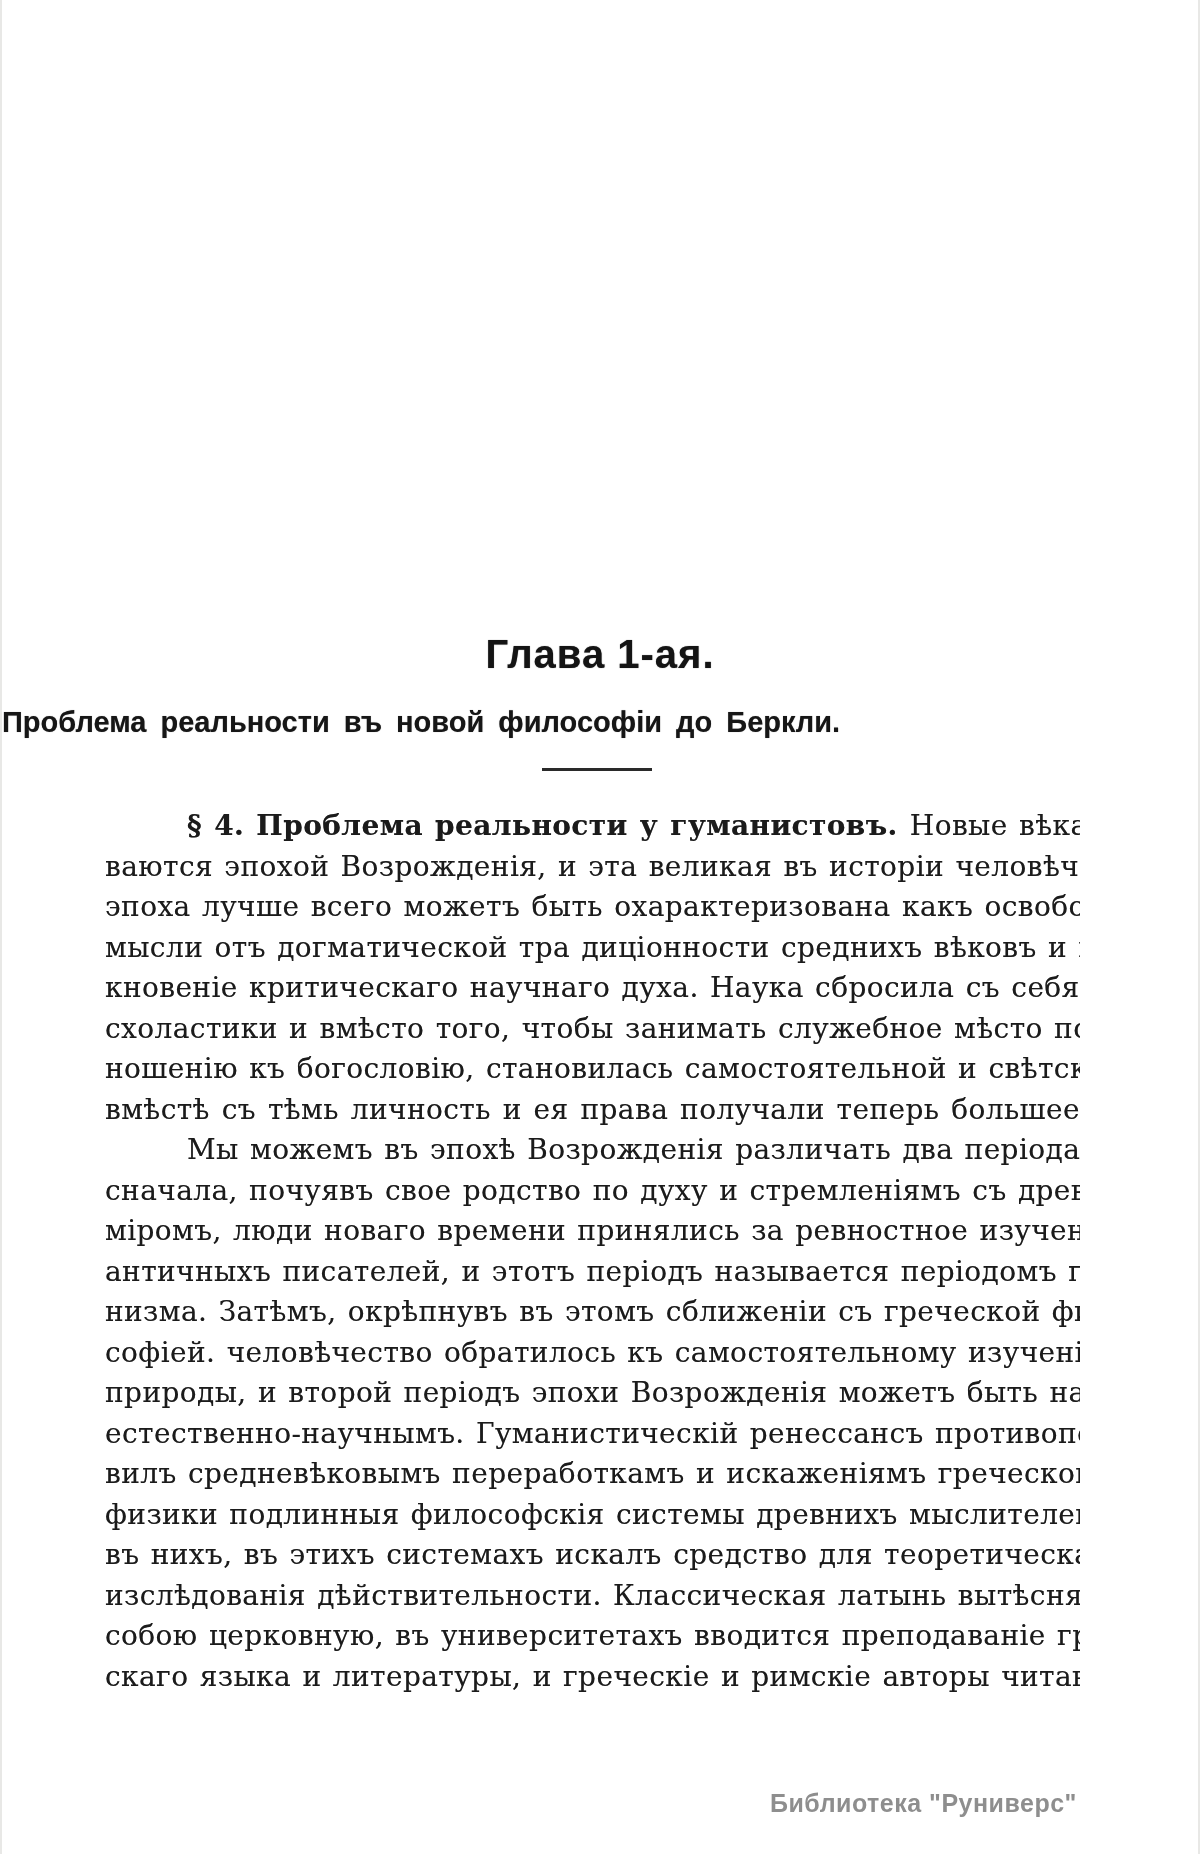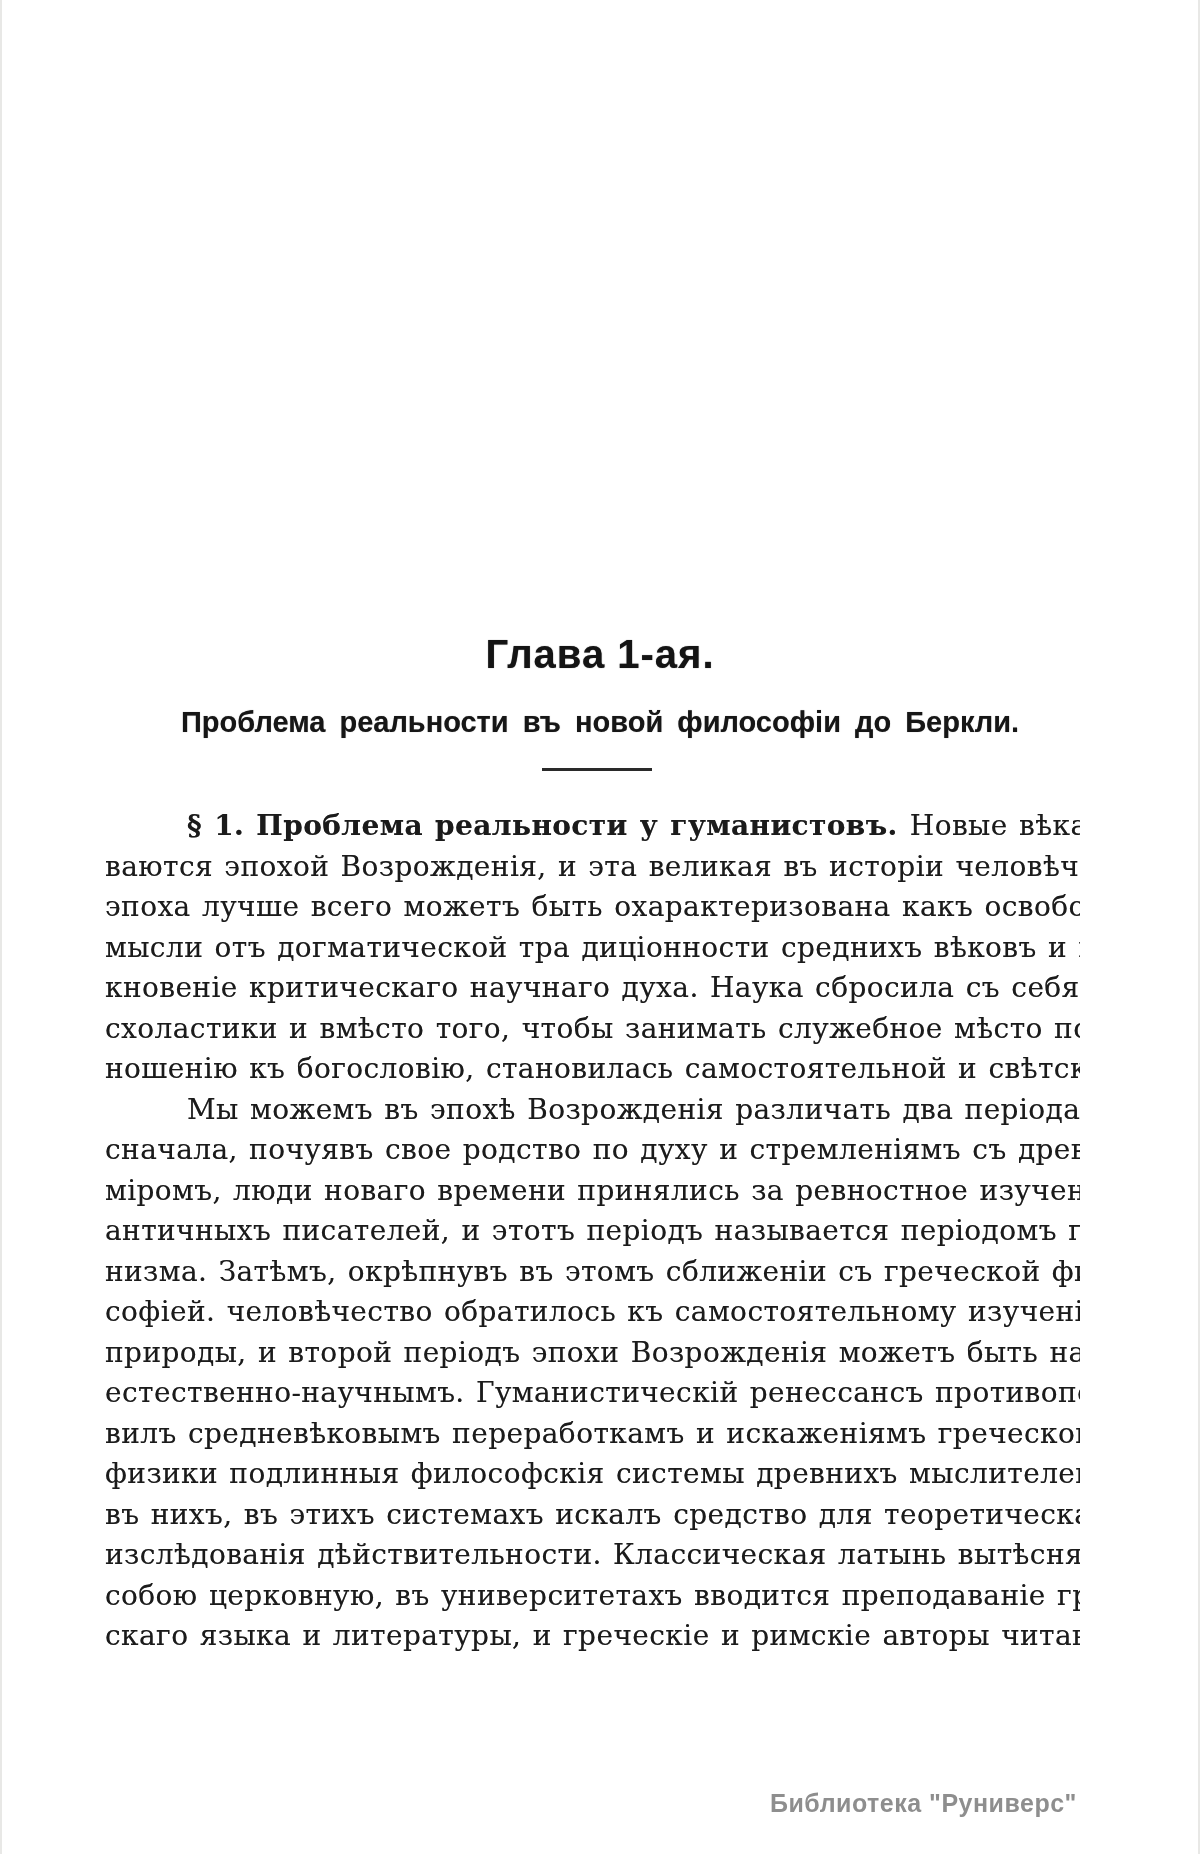--- a/index.html
+++ b/index.html
@@ -27,21 +27,20 @@
     letter-spacing: 1px;
     color: #141414;
     text-shadow: 0 0 1px rgba(0,0,0,0.55);
   }
 
   .chapter-subtitle {
     position: absolute;
     top: 706px;
     left: 0;
     width: 100%;
-    text-align: center;
     font-family: "Liberation Sans", sans-serif;
     font-weight: 700;
     font-size: 29px;
     word-spacing: 6px;
     color: #161616;
     text-shadow: 0 0 0.8px rgba(0,0,0,0.5);
   }
 
   .divider-rule {
     position: absolute;
@@ -93,27 +92,28 @@
 
 <div class="page">
 
   <div class="chapter-heading">Глава 1-ая.</div>
 
   <div class="chapter-subtitle">Проблема реальности въ новой философіи до Беркли.</div>
 
   <div class="divider-rule"></div>
 
   <div class="body-text">
-      <div class="line indent"><span class="lead">§ 1. Проблема реальности у гуманистовъ. </span>Новые вѣка откры-</div>
+      <div class="line indent"><span class="lead">§ 4. Проблема реальности у гуманистовъ. </span>Новые вѣка откры-</div>
       <div class="line">ваются эпохой Возрожденія, и эта великая въ исторіи человѣчества</div>
       <div class="line">эпоха лучше всего можетъ быть охарактеризована какъ освобожденіе</div>
       <div class="line">мысли отъ догматической тра диціонности среднихъ вѣковъ и возни-</div>
       <div class="line">кновеніе критическаго научнаго духа. Наука сбросила съ себя узы</div>
       <div class="line">схоластики и вмѣсто того, чтобы занимать служебное мѣсто по от-</div>
       <div class="line">ношенію къ богословію, становилась самостоятельной и свѣтской;</div>
+      <div class="line">вмѣстѣ съ тѣмь личность и ея права получали теперь большее</div>
       <div class="line indent">Мы можемъ въ эпохѣ Возрожденія различать два періода:</div>
       <div class="line">сначала, почуявъ свое родство по духу и стремленіямъ съ древнимъ</div>
       <div class="line">міромъ, люди новаго времени принялись за ревностное изученіе</div>
       <div class="line">античныхъ писателей, и этотъ періодъ называется періодомъ гума-</div>
       <div class="line">низма. Затѣмъ, окрѣпнувъ въ этомъ сближеніи съ греческой фило-</div>
       <div class="line">софіей. человѣчество обратилось къ самостоятельному изученію</div>
       <div class="line">природы, и второй періодъ эпохи Возрожденія можетъ быть названъ</div>
       <div class="line">естественно-научнымъ. Гуманистическій ренессансъ противопоста-</div>
       <div class="line">вилъ средневѣковымъ переработкамъ и искаженіямъ греческой мета-</div>
       <div class="line">физики подлинныя философскія системы древнихъ мыслителей и</div>

